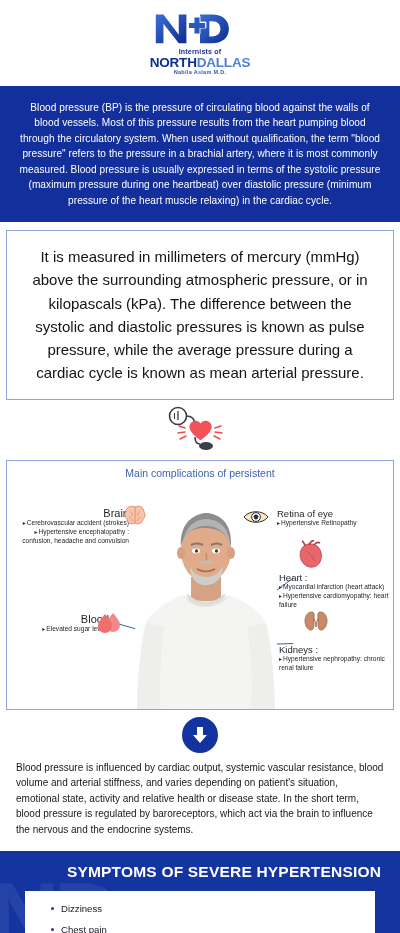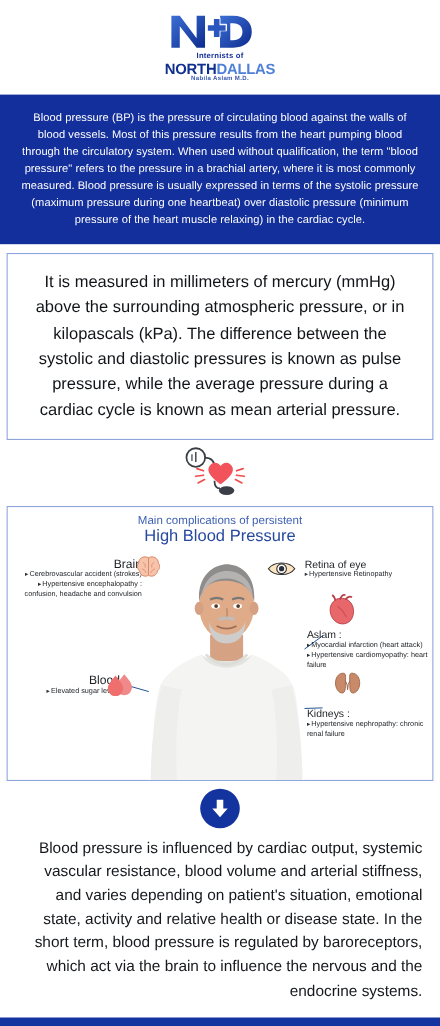--- a/index.html
+++ b/index.html
@@ -97,21 +97,21 @@
 
   
   .arrow-row { height:46px; display:flex; align-items:center; justify-content:center; margin-top:2px;}
   .arrow-circle {
     width:36px; height:36px; border-radius:50%;
     background:#13339f; display:flex; align-items:center; justify-content:center;
   }
 
   
   .bottom-para {
-    text-align:right; font-size:14px; line-height:1.55;
+    text-align:left; font-size:10px; line-height:1.55;
     color:#15181c; padding:2px 16px 10px;
   }
 
   
   .sym-band {
     background:#14349f; position:relative; overflow:hidden;
     padding:10px 0 14px; margin-top:4px; min-height:170px;
   }
   .sym-band .wm {
     position:absolute; left:-10px; top:18px; font-size:96px; font-weight:800;
@@ -183,21 +183,20 @@
         <line x1="54" y1="22" x2="60" y2="20"></line>
           <line x1="54" y1="26" x2="61" y2="27"></line>
         <line x1="53" y1="30" x2="59" y2="33"></line>
       </g>
     </svg>
   </div>
 
   <div class="comp-panel">
     <div class="comp-title">
       <span class="t1">Main complications of persistent</span>
-      <span class="t2">High Blood Pressure</span>
     </div>
 
     <svg class="leader" viewBox="0 0 388 250">
       <g stroke="#1e4f92" stroke-width="0.9" fill="none">
         <line x1="122" y1="52" x2="178" y2="56"></line>
         <line x1="264" y1="62" x2="216" y2="76"></line>
         <line x1="104" y1="162" x2="160" y2="178"></line>
         <line x1="288" y1="118" x2="228" y2="162"></line>
         <line x1="288" y1="184" x2="226" y2="186"></line>
         <line x1="226" y1="186" x2="166" y2="226"></line>
@@ -279,21 +278,21 @@
         <li><span class="arw">▸</span><span>Hypertensive Retinopathy</span></li>
       </ul>
     </div>
     <svg class="organ organ-eye" width="26" height="16" viewBox="0 0 26 16">
       <path d="M1 8 C6 1 20 1 25 8 C20 15 6 15 1 8 z" fill="#fbe3bd" stroke="#2b2f36" stroke-width="1"></path>
       <circle cx="13" cy="8" r="4.4" fill="#fff" stroke="#2b2f36" stroke-width="1"></circle>
       <circle cx="13" cy="8" r="2.4" fill="#2b2f36"></circle>
     </svg>
 
     <div class="lbl lbl-heart">
-      <span class="head sm">Aslam :</span>
+      <span class="head sm">Heart :</span>
       <ul>
         <li><span class="arw">▸</span><span>Myocardial infarction (heart attack)</span></li>
         <li><span class="arw">▸</span><span>Hypertensive cardiomyopathy: heart failure</span></li>
       </ul>
     </div>
     <svg class="organ organ-heart" width="28" height="30" viewBox="0 0 28 30">
       <path d="M6 8 C2 12 2 20 7 25 c5 5 13 4 16 -2 C26 17 24 10 20 7 C16 4 9 4 6 8 z" fill="#e8676b" stroke="#b63f46" stroke-width="0.8"></path>
       <path d="M12 6 q2 -5 5 -4 M17 6 q3 -4 6 -2 M8 7 q-1 -4 -3 -5" stroke="#b63f46" stroke-width="1.6" fill="none"></path>
       <path d="M10 12 q5 4 8 10" stroke="#c94f55" stroke-width="1" fill="none"></path>
     </svg>

